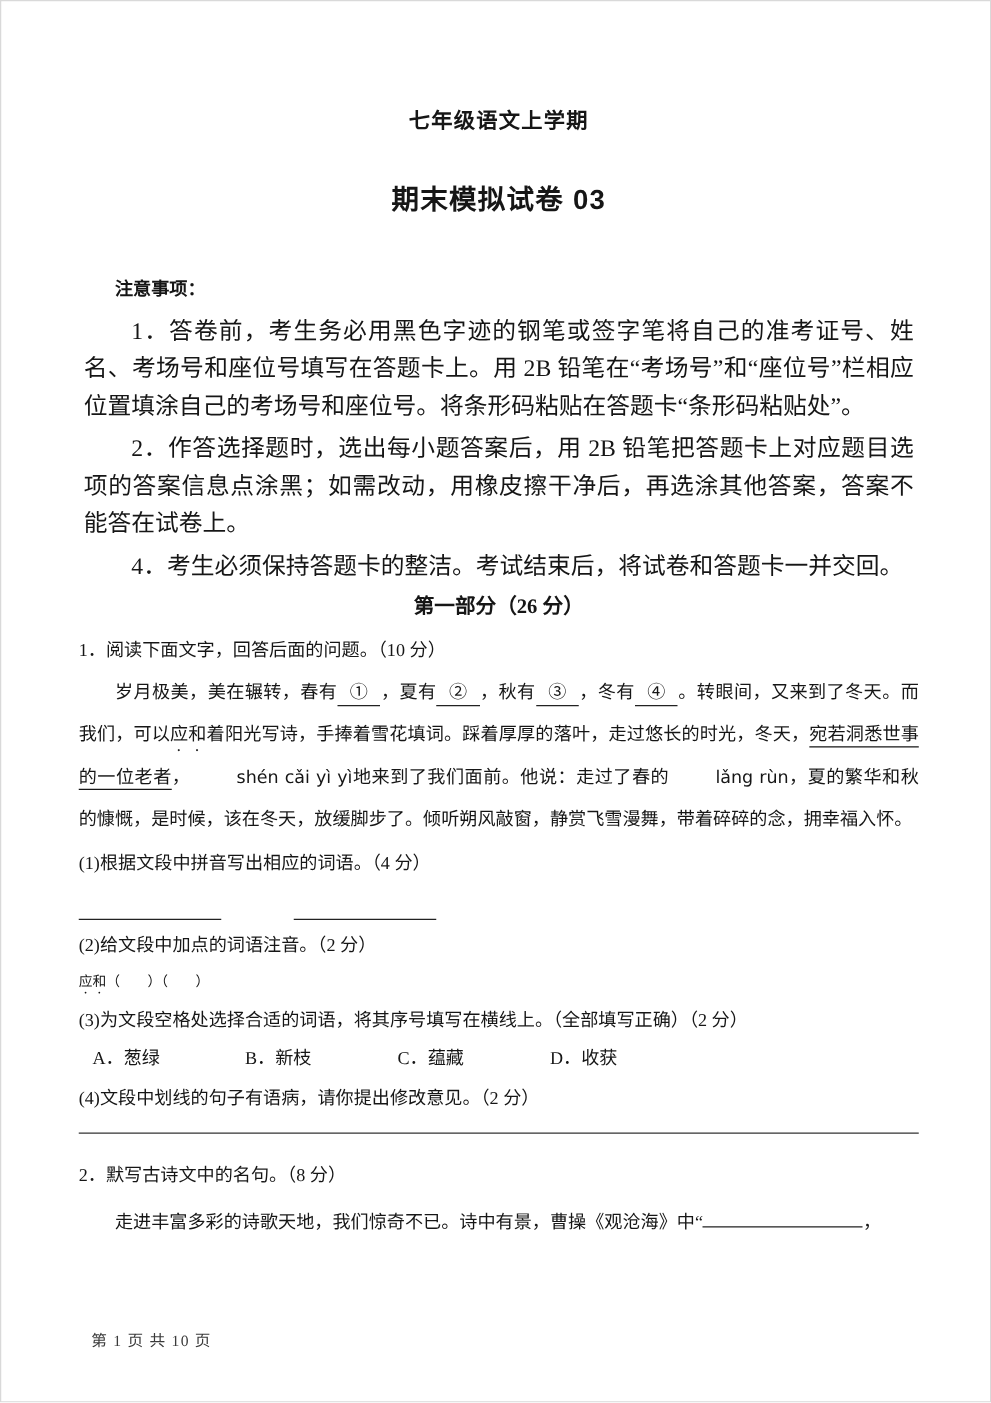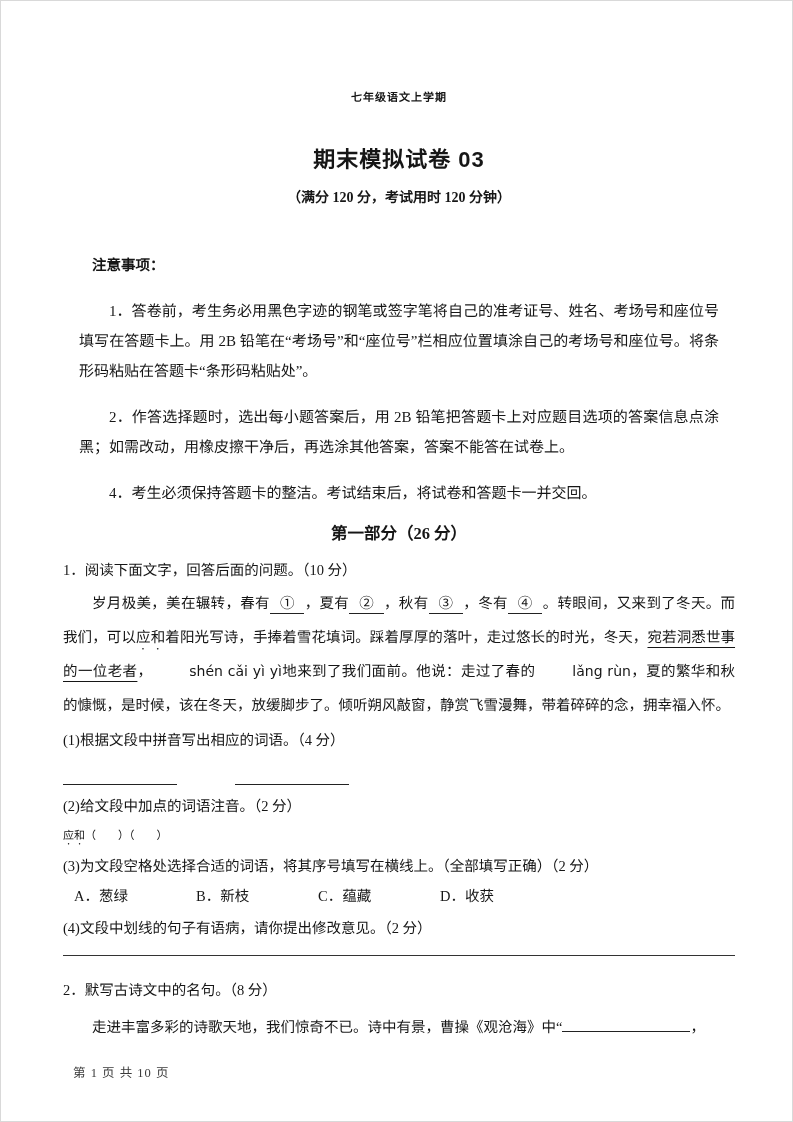--- a/index.html
+++ b/index.html
@@ -15,21 +15,21 @@
     font-family: "Liberation Serif", "DejaVu Serif", serif;
     color: #161616;
     overflow: hidden;
   }
 
   .course-title {
     margin: 0;
     text-align: center;
     font-family: "Liberation Sans", "DejaVu Sans", sans-serif;
     font-weight: 700;
-    font-size: 11px;
+    font-size: 17px;
     line-height: 20px;
     letter-spacing: 1px;
   }
   .paper-title {
     margin: 40px 0 0;
     text-align: center;
     font-family: "Liberation Sans", "DejaVu Sans", sans-serif;
     font-weight: 700;
     font-size: 22px;
     line-height: 26px;
@@ -44,22 +44,22 @@
   }
 
   .notice-heading {
     margin: 44px 0 0;
     font-weight: 700;
     font-size: 14.5px;
     line-height: 30px;
     text-indent: 2em;
   }
   .notice-p {
-    margin: 16px;
-    font-size: 15px;
+    margin: 4px;
+    font-size: 19px;
     line-height: 30px;
     text-indent: 2em;
     text-align: justify;
   }
 
   .part-heading {
     margin: 6px 0 0;
     text-align: center;
     font-weight: 700;
     font-size: 16.5px;
@@ -141,21 +141,20 @@
     letter-spacing: 1px;
   }
 </style>
 </head>
 <body>
 
 <div class="page">
 
   <h2 class="course-title">七年级语文上学期</h2>
   <h1 class="paper-title">期末模拟试卷 03</h1>
-  <p class="exam-info">（满分 120 分，考试用时 120 分钟）</p>
 
   <p class="notice-heading">注意事项：</p>
   <p class="notice-p">1．答卷前，考生务必用黑色字迹的钢笔或签字笔将自己的准考证号、姓名、考场号和座位号填写在答题卡上。用 2B 铅笔在“考场号”和“座位号”栏相应位置填涂自己的考场号和座位号。将条形码粘贴在答题卡“条形码粘贴处”。</p>
   <p class="notice-p">2．作答选择题时，选出每小题答案后，用 2B 铅笔把答题卡上对应题目选项的答案信息点涂黑；如需改动，用橡皮擦干净后，再选涂其他答案，答案不能答在试卷上。</p>
   <p class="notice-p">4．考生必须保持答题卡的整洁。考试结束后，将试卷和答题卡一并交回。</p>
 
   <p class="part-heading">第一部分（26 分）</p>
 
   <p class="q-stem">1．阅读下面文字，回答后面的问题。（10 分）</p>
 

